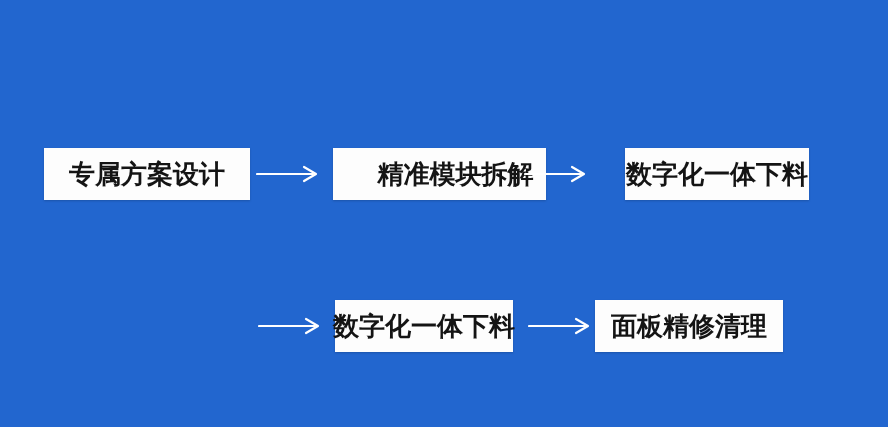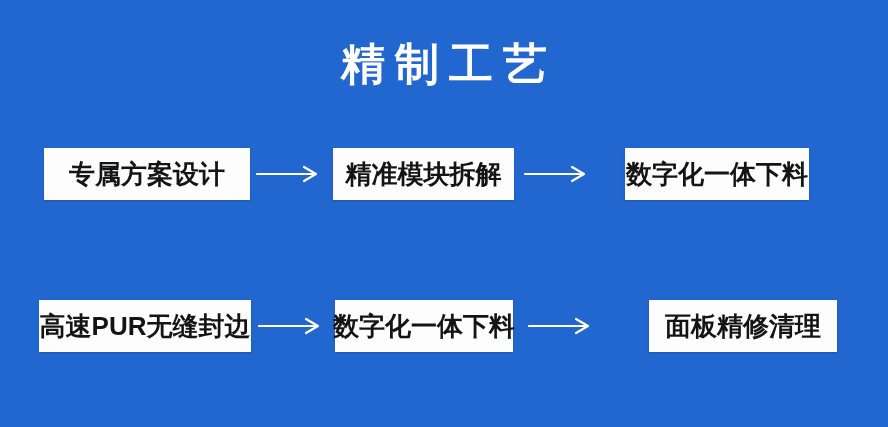--- a/index.html
+++ b/index.html
@@ -50,39 +50,38 @@
     width: 66px;
     height: 20px;
   }
   .arrow svg { display: block; }
 
   
   .r1 { top: 148px; }
   .r1-arrow { top: 164px; }
   .b-r1c1 { left: 44px;  width: 206px; justify-content: center; }
   .a-r1a1 { left: 256px; }
-  .b-r1c2 { left: 333px; width: 181px; }
+  .b-r1c2 { left: 333px; width: 181px; padding-left: 32px; }
   .a-r1a2 { left: 524px; }
   .b-r1c3 { left: 625px; width: 184px; }
 
   
   .r2 { top: 300px; }
   .r2-arrow { top: 316px; }
   .b-r2c1 { left: 39px;  width: 212px; }
   .a-r2a1 { left: 258px; }
   .b-r2c2 { left: 335px; width: 178px; }
   .a-r2a2 { left: 528px; }
-  .b-r2c3 { left: 649px; width: 188px; }
+  .b-r2c3 { left: 595px; width: 188px; }
 </style>
 </head>
 <body>
 
 <div class="stage">
 
-  <div class="diagram-title">精制工艺</div>
 
   <div class="step-box r1 b-r1c1">
     <span class="step-label">专属方案设计</span>
   </div>
 
   <div class="arrow r1-arrow a-r1a1">
     <svg width="66" height="20" viewBox="0 0 66 20" aria-hidden="true">
       <line x1="1" y1="10" x2="57" y2="10" stroke="#ffffff" stroke-width="2.2" stroke-linecap="round"></line>
       <path d="M48 3 L60 10 L48 17" fill="none" stroke="#ffffff" stroke-width="2.2" stroke-linecap="round" stroke-linejoin="round"></path>
     </svg>
@@ -96,23 +95,20 @@
     <svg width="66" height="20" viewBox="0 0 66 20" aria-hidden="true">
       <line x1="1" y1="10" x2="57" y2="10" stroke="#ffffff" stroke-width="2.2" stroke-linecap="round"></line>
       <path d="M48 3 L60 10 L48 17" fill="none" stroke="#ffffff" stroke-width="2.2" stroke-linecap="round" stroke-linejoin="round"></path>
     </svg>
   </div>
 
   <div class="step-box r1 b-r1c3">
     <span class="step-label">数字化一体下料</span>
   </div>
 
-  <div class="step-box r2 b-r2c1">
-    <span class="step-label">高速PUR无缝封边</span>
-  </div>
 
   <div class="arrow r2-arrow a-r2a1">
     <svg width="66" height="20" viewBox="0 0 66 20" aria-hidden="true">
       <line x1="1" y1="10" x2="57" y2="10" stroke="#ffffff" stroke-width="2.2" stroke-linecap="round"></line>
       <path d="M48 3 L60 10 L48 17" fill="none" stroke="#ffffff" stroke-width="2.2" stroke-linecap="round" stroke-linejoin="round"></path>
     </svg>
   </div>
 
   <div class="step-box r2 b-r2c2">
     <span class="step-label">数字化一体下料</span>

